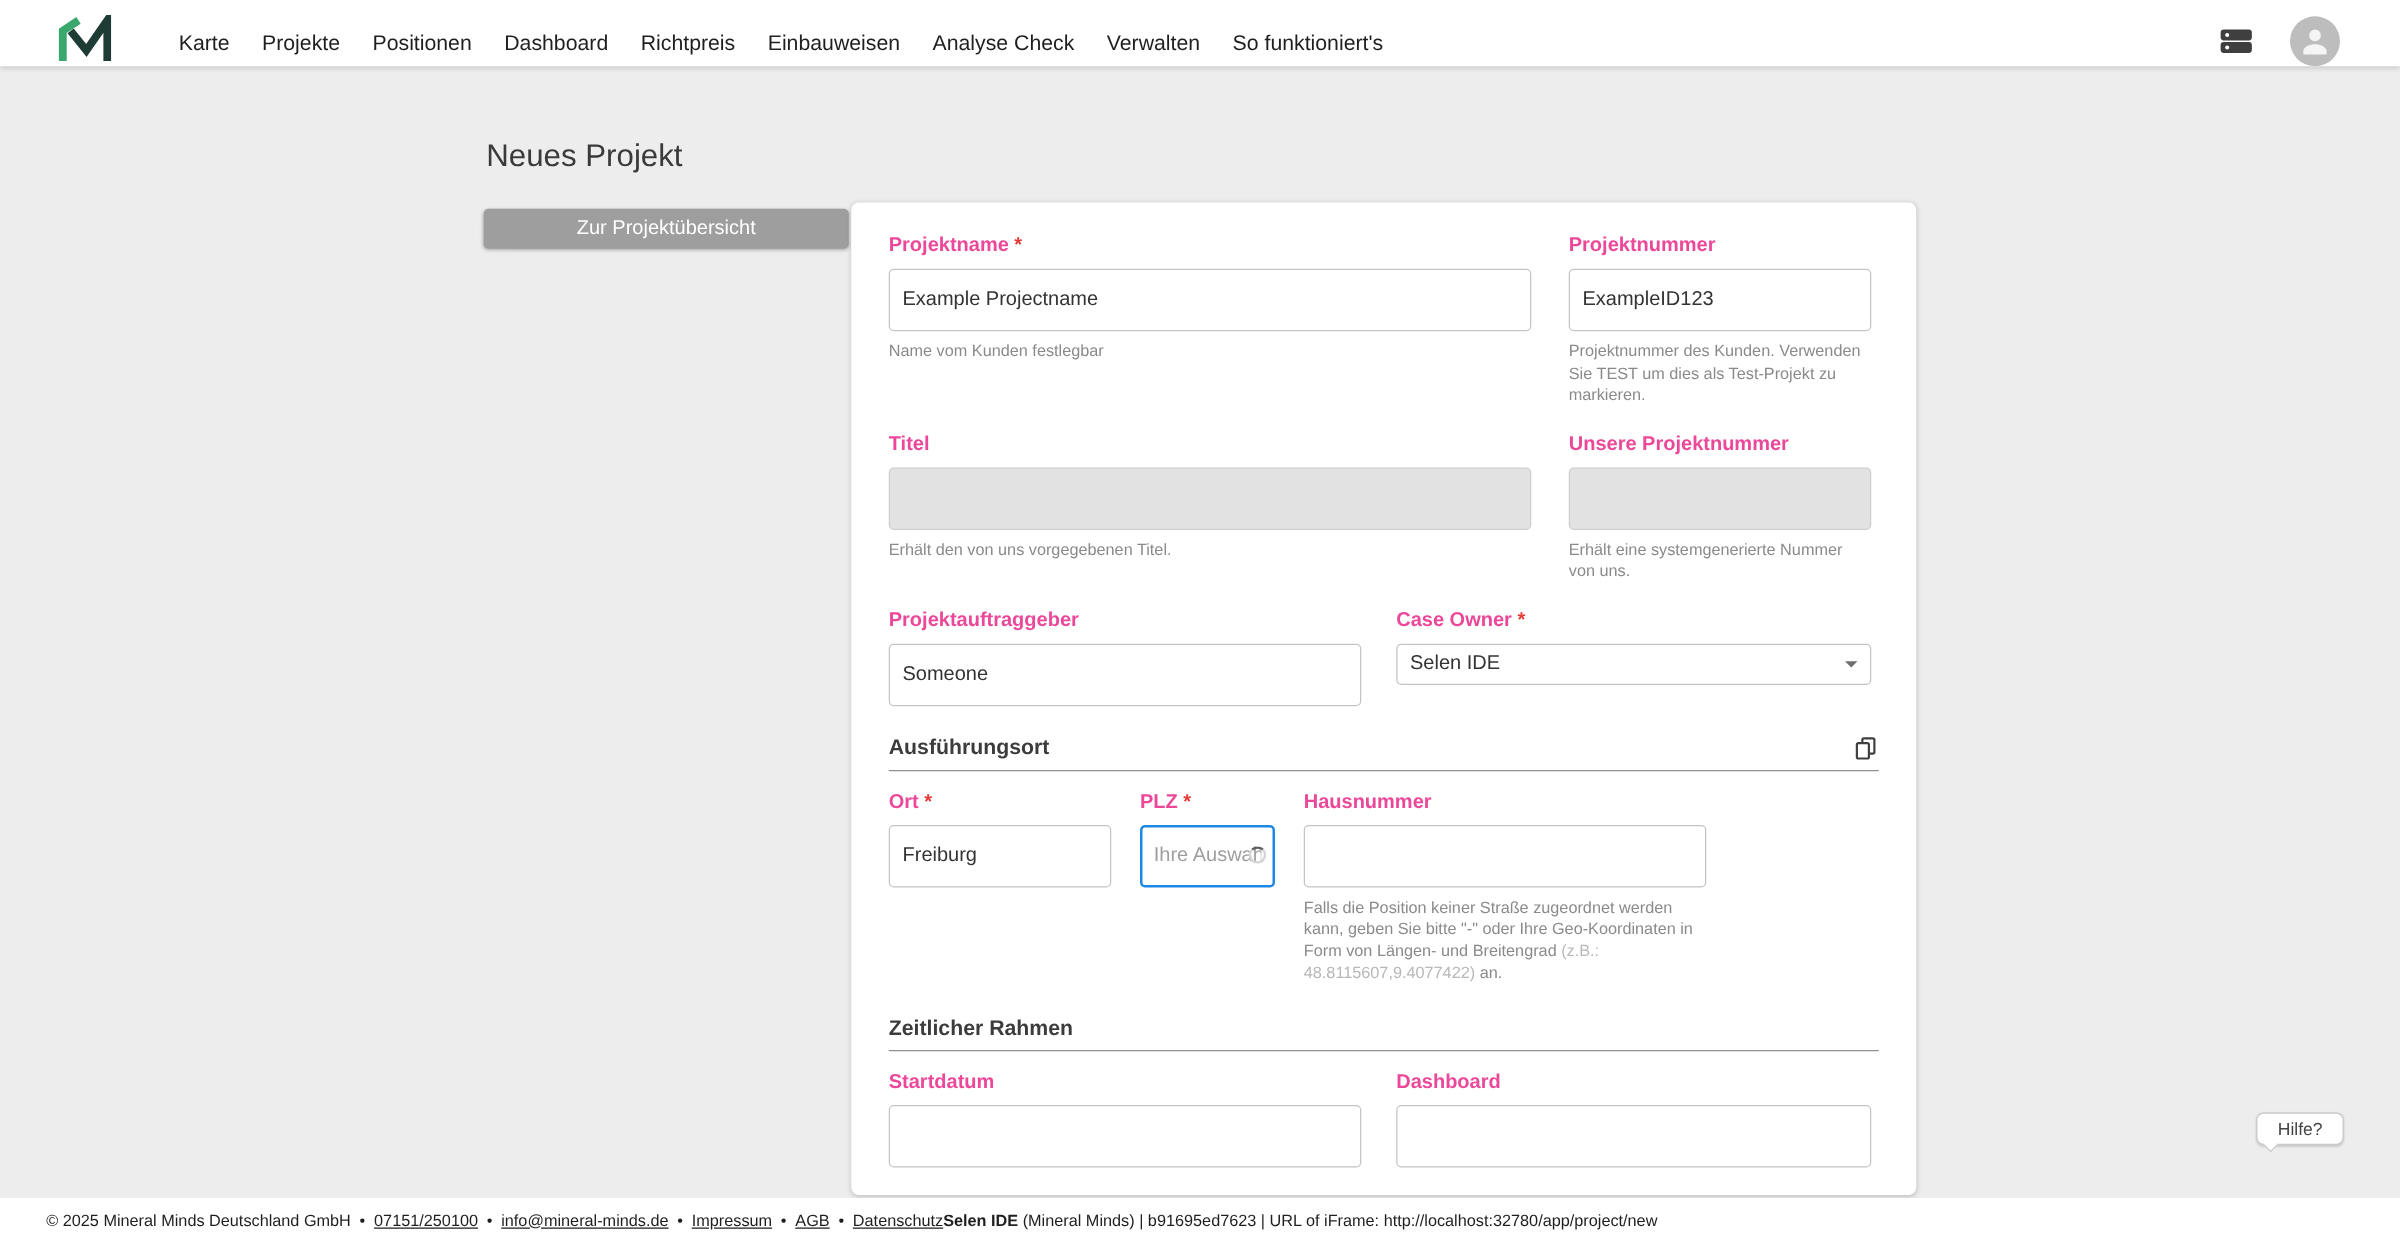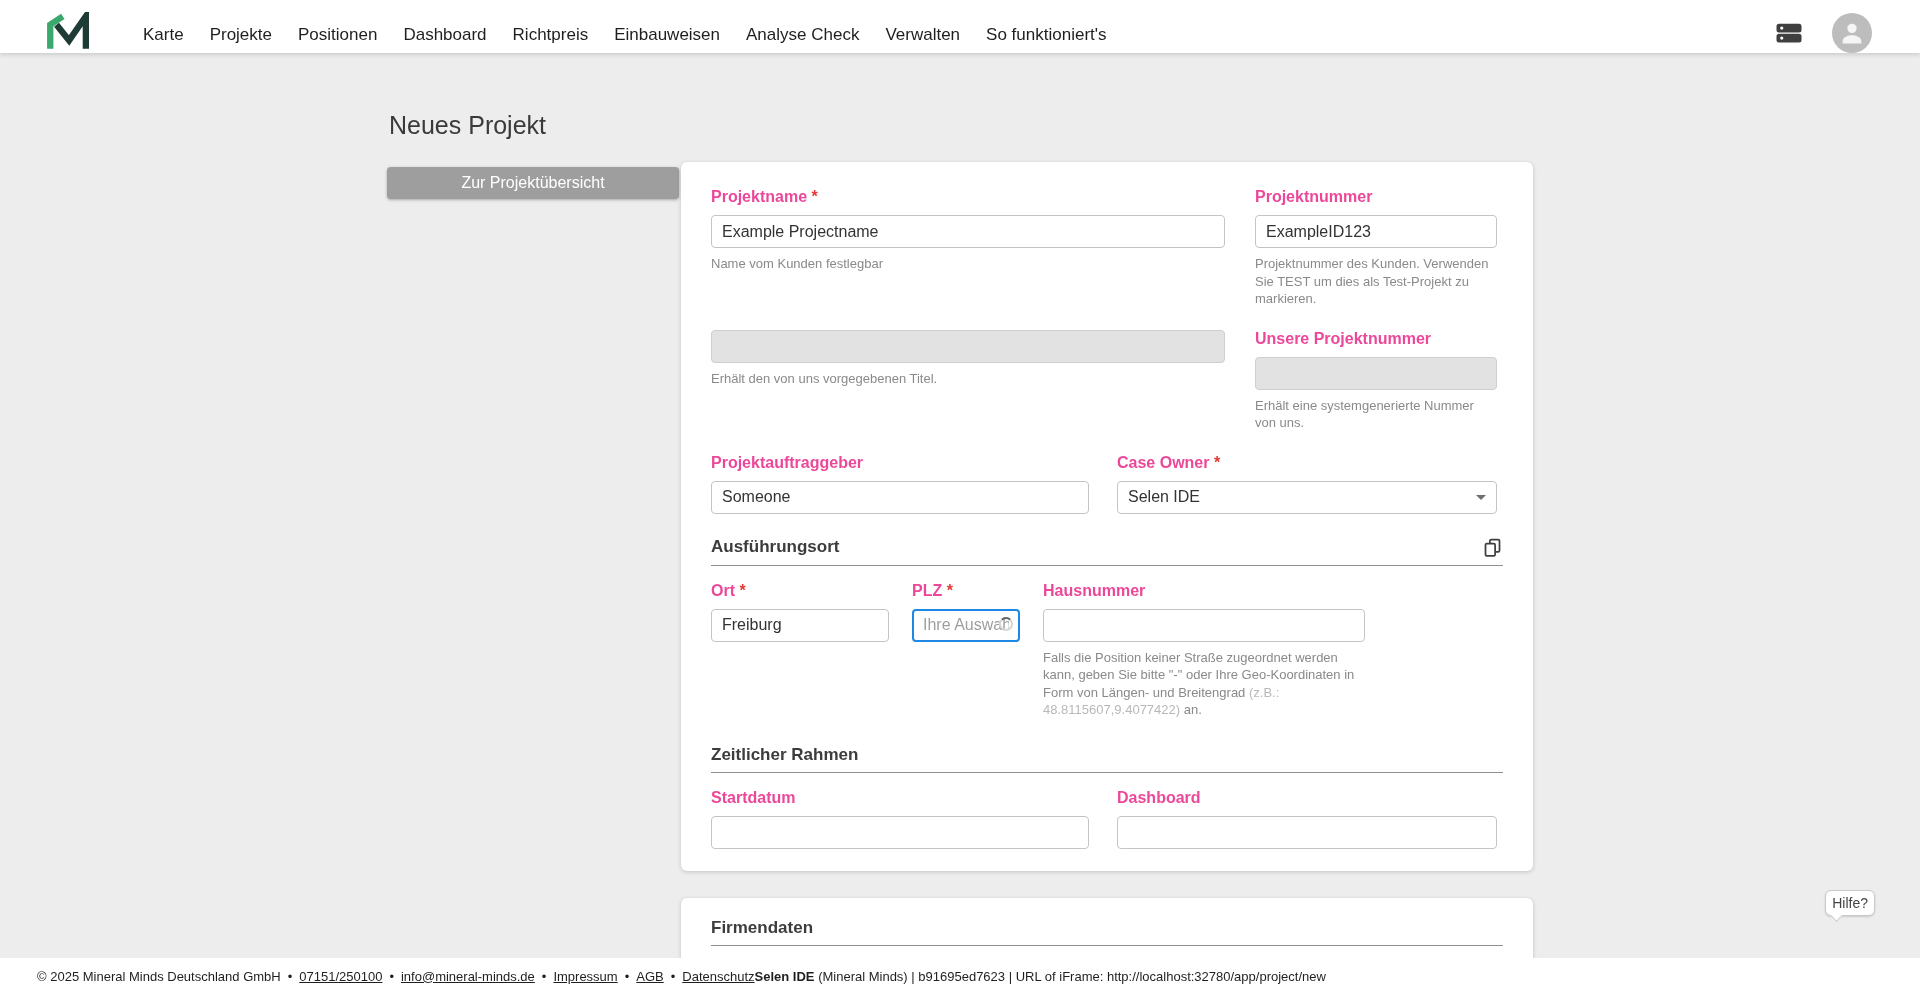--- a/index.html
+++ b/index.html
@@ -57,21 +57,21 @@
   
   .grid-a { display: grid; grid-template-columns: 514px 242px; column-gap: 30px; margin-bottom: 22px; }
   .grid-b { display: grid; grid-template-columns: 378px 380px; column-gap: 28px; }
   .grid-b.row3 { margin-bottom: 23px; }
   .grid-c { display: grid; grid-template-columns: 178px 108px 322px 108px; column-gap: 23px; }
 
   .label { font-size: 16px; font-weight: 700; color: #ec4899; margin-bottom: 9px; }
   .required::after { content: " *"; color: #e53935; font-weight: 700; }
 
   .input {
-    width: 100%; height: 33px; border: 1px solid #c4c4c4; border-radius: 4px;
+    width: 100%; height: 50px; border: 1px solid #c4c4c4; border-radius: 4px;
     padding: 0 10px; font-size: 16px; font-family: inherit; color: #333;
     background: #fff; outline: none;
   }
   .input::placeholder { color: #9e9e9e; }
   .input.disabled { background: #e2e2e2; border-color: #cfcfcf; }
   .input.focused { border: 2px solid #1e88e5; padding: 0 9px; }
 
   .helper { font-size: 13px; color: #8a8a8a; margin-top: 7px; line-height: 1.35; }
   .helper .muted { color: #b8b8b8; }
   .strasse-helper { grid-column: 3; grid-row: 2; }
@@ -100,21 +100,21 @@
   .section-head.spaced { margin-top: 26px; }
   .section-title { font-size: 17px; font-weight: 700; color: #3c3c3c; }
   .copy-icon { cursor: pointer; display: flex; }
   .rule { border: none; border-top: 1px solid #8f8f8f; margin: 7px 0 16px 0; }
   .firmendaten-card .rule { margin-bottom: 0; }
 
   
   .help-btn {
     position: fixed; right: 45px; bottom: 78px; z-index: 30;
     background: #fff; border: 1px solid #c9c9c9; border-radius: 6px;
-    padding: 4px 6px; font-size: 14px; font-family: inherit; color: #444; cursor: pointer;
+    padding: 4px 16px; font-size: 14px; font-family: inherit; color: #444; cursor: pointer;
     box-shadow: 0 1px 2px rgba(0,0,0,0.15);
   }
   .help-btn::after {
     content: ""; position: absolute; left: 6px; bottom: -4.5px;
     width: 8px; height: 8px; background: #fff;
     border-left: 1px solid #c9c9c9; border-bottom: 1px solid #c9c9c9;
     transform: rotate(-45deg);
   }
 
   
@@ -190,20 +190,21 @@
           </div>
           <div class="field">
             <div class="label">Projektnummer</div>
             <input class="input" type="text" value="ExampleID123" style="">
             <div class="helper">Projektnummer des Kunden. Verwenden Sie TEST um dies als Test-Projekt zu markieren.</div>
           </div>
         </div>
 
         <div class="grid-a">
           <div class="field">
+            <div class="label">Titel</div>
             <input class="input disabled" type="text" disabled="" style="">
             <div class="helper">Erhält den von uns vorgegebenen Titel.</div>
           </div>
           <div class="field">
             <div class="label">Unsere Projektnummer</div>
             <input class="input disabled" type="text" disabled="" style="">
             <div class="helper">Erhält eine systemgenerierte Nummer von uns.</div>
           </div>
         </div>
 

